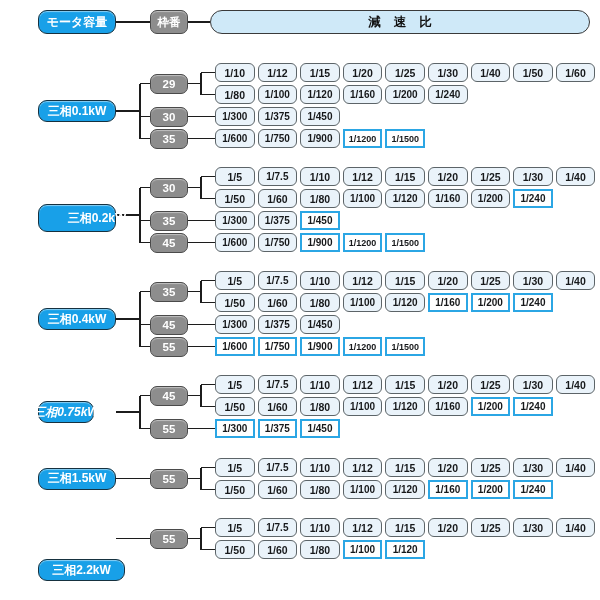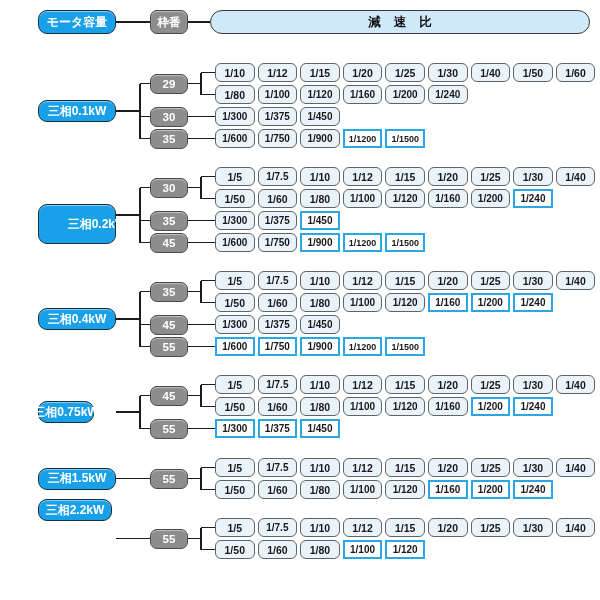--- a/index.html
+++ b/index.html
@@ -102,21 +102,21 @@
       <div class="bx ratio limited" style="left: 300.2px; top: 211px; width: 39.5px; height: 19px; font-size: 10px;">1/450</div>
       <div class="bx frame" style="left: 150px; top: 210.5px; width: 38px; height: 20px;">35</div>
       <div class="line" style="left: 188px; top: 219.75px; width: 27px; height: 1.5px;"></div>
       <div class="bx ratio" style="left: 215px; top: 233px; width: 39.5px; height: 19px; font-size: 10px;">1/600</div>
       <div class="bx ratio" style="left: 257.6px; top: 233px; width: 39.5px; height: 19px; font-size: 10px;">1/750</div>
       <div class="bx ratio limited" style="left: 300.2px; top: 233px; width: 39.5px; height: 19px; font-size: 10px;">1/900</div>
       <div class="bx ratio limited" style="left: 342.8px; top: 233px; width: 39.5px; height: 19px; font-size: 9px;">1/1200</div>
       <div class="bx ratio limited" style="left: 385.4px; top: 233px; width: 39.5px; height: 19px; font-size: 9px;">1/1500</div>
       <div class="bx frame" style="left: 150px; top: 232.5px; width: 38px; height: 20px;">45</div>
       <div class="line" style="left: 188px; top: 241.75px; width: 27px; height: 1.5px;"></div>
-      <div class="bx cap" style="left: 38px; top: 204px; width: 78px; height: 40px; padding-left: 40px;">三相0.2kW</div>
+      <div class="bx cap" style="left: 38px; top: 204px; width: 78px; height: 28px; padding-left: 40px;">三相0.2kW</div>
       <div class="line" style="left: 116px; top: 214.25px; width: 24px; height: 1.5px;"></div>
       <div class="line" style="left: 139.25px; top: 187.5px; width: 1.5px; height: 55px;"></div>
       <div class="line" style="left: 140px; top: 186.75px; width: 10px; height: 1.5px;"></div>
       <div class="line" style="left: 140px; top: 219.75px; width: 10px; height: 1.5px;"></div>
       <div class="line" style="left: 140px; top: 241.75px; width: 10px; height: 1.5px;"></div>
       <div class="bx ratio" style="left: 215px; top: 271px; width: 39.5px; height: 19px;">1/5</div>
       <div class="bx ratio" style="left: 257.6px; top: 271px; width: 39.5px; height: 19px; font-size: 10px;">1/7.5</div>
       <div class="bx ratio" style="left: 300.2px; top: 271px; width: 39.5px; height: 19px;">1/10</div>
       <div class="bx ratio" style="left: 342.8px; top: 271px; width: 39.5px; height: 19px;">1/12</div>
       <div class="bx ratio" style="left: 385.4px; top: 271px; width: 39.5px; height: 19px;">1/15</div>
@@ -175,21 +175,21 @@
       <div class="bx frame" style="left: 150px; top: 385.5px; width: 38px; height: 20px;">45</div>
       <div class="line" style="left: 188px; top: 394.75px; width: 13px; height: 1.5px;"></div>
       <div class="line" style="left: 200.25px; top: 384.5px; width: 1.5px; height: 22px;"></div>
       <div class="line" style="left: 201px; top: 383.75px; width: 14px; height: 1.5px;"></div>
       <div class="line" style="left: 201px; top: 405.75px; width: 14px; height: 1.5px;"></div>
       <div class="bx ratio limited" style="left: 215px; top: 419px; width: 39.5px; height: 19px; font-size: 10px;">1/300</div>
       <div class="bx ratio limited" style="left: 257.6px; top: 419px; width: 39.5px; height: 19px; font-size: 10px;">1/375</div>
       <div class="bx ratio limited" style="left: 300.2px; top: 419px; width: 39.5px; height: 19px; font-size: 10px;">1/450</div>
       <div class="bx frame" style="left: 150px; top: 418.5px; width: 38px; height: 20px;">55</div>
       <div class="line" style="left: 188px; top: 427.75px; width: 27px; height: 1.5px;"></div>
-      <div class="bx cap" style="left: 38px; top: 401px; width: 56px; height: 22px;">三相0.75kW</div>
+      <div class="bx cap" style="left: 38px; top: 401px; width: 56px; height: 22px; font-style: italic;">三相0.75kW</div>
       <div class="line" style="left: 116px; top: 411.25px; width: 24px; height: 1.5px;"></div>
       <div class="line" style="left: 139.25px; top: 395.5px; width: 1.5px; height: 33px;"></div>
       <div class="line" style="left: 140px; top: 394.75px; width: 10px; height: 1.5px;"></div>
       <div class="line" style="left: 140px; top: 427.75px; width: 10px; height: 1.5px;"></div>
       <div class="bx ratio" style="left: 215px; top: 458px; width: 39.5px; height: 19px;">1/5</div>
       <div class="bx ratio" style="left: 257.6px; top: 458px; width: 39.5px; height: 19px; font-size: 10px;">1/7.5</div>
       <div class="bx ratio" style="left: 300.2px; top: 458px; width: 39.5px; height: 19px;">1/10</div>
       <div class="bx ratio" style="left: 342.8px; top: 458px; width: 39.5px; height: 19px;">1/12</div>
       <div class="bx ratio" style="left: 385.4px; top: 458px; width: 39.5px; height: 19px;">1/15</div>
       <div class="bx ratio" style="left: 428px; top: 458px; width: 39.5px; height: 19px;">1/20</div>
@@ -223,17 +223,17 @@
       <div class="bx ratio" style="left: 215px; top: 540px; width: 39.5px; height: 19px;">1/50</div>
       <div class="bx ratio" style="left: 257.6px; top: 540px; width: 39.5px; height: 19px;">1/60</div>
       <div class="bx ratio" style="left: 300.2px; top: 540px; width: 39.5px; height: 19px;">1/80</div>
       <div class="bx ratio limited" style="left: 342.8px; top: 540px; width: 39.5px; height: 19px; font-size: 10px;">1/100</div>
       <div class="bx ratio limited" style="left: 385.4px; top: 540px; width: 39.5px; height: 19px; font-size: 10px;">1/120</div>
       <div class="bx frame" style="left: 150px; top: 528.5px; width: 38px; height: 20px;">55</div>
       <div class="line" style="left: 188px; top: 537.75px; width: 13px; height: 1.5px;"></div>
       <div class="line" style="left: 200.25px; top: 527.5px; width: 1.5px; height: 22px;"></div>
       <div class="line" style="left: 201px; top: 526.75px; width: 14px; height: 1.5px;"></div>
       <div class="line" style="left: 201px; top: 548.75px; width: 14px; height: 1.5px;"></div>
-      <div class="bx cap" style="left: 38px; top: 499px; width: 74px; height: 22px;">三相2.2kW</div>
+      <div class="bx cap" style="left: 38px; top: 559px; width: 87px; height: 22px;">三相2.2kW</div>
       <div class="line" style="left: 116px; top: 537.75px; width: 34px; height: 1.5px;"></div>
     </div>
 
 </div>
 
 </body></html>

